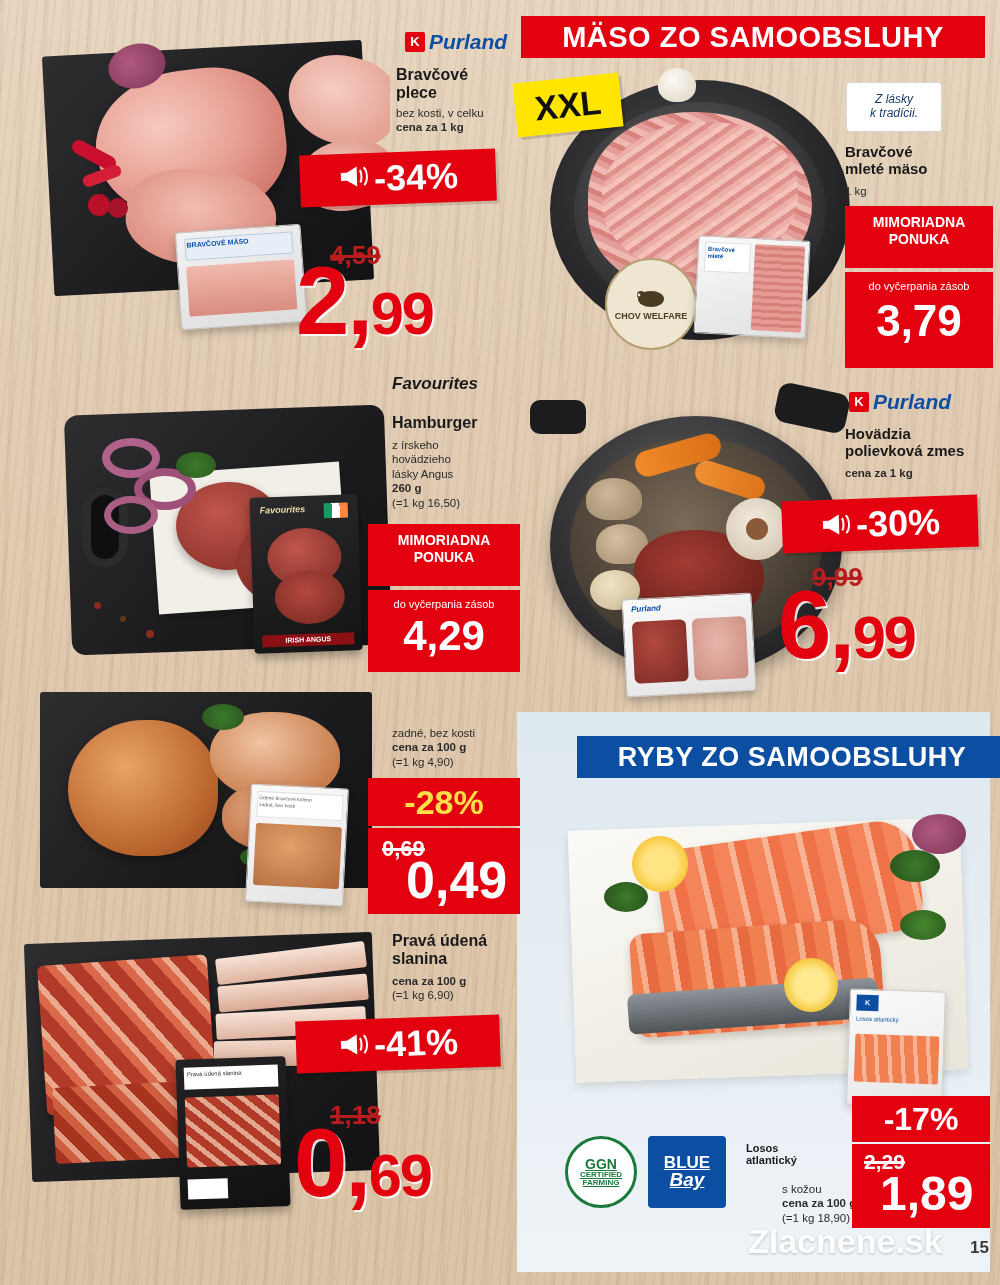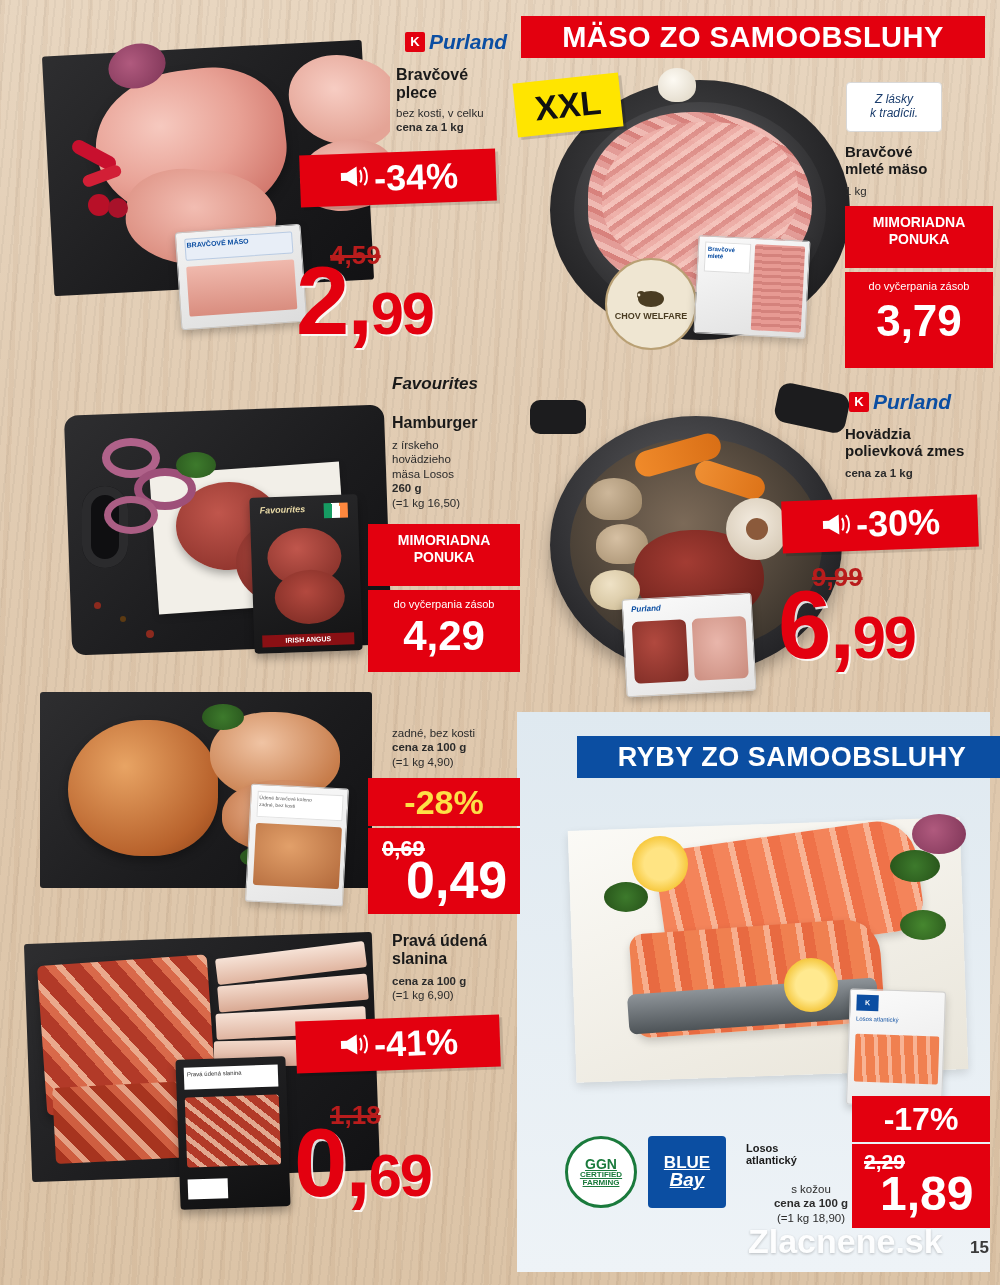--- a/index.html
+++ b/index.html
@@ -258,21 +258,21 @@
   <div class="favourites" style="left:392px; top:374px; width:140px; font-size:17px;">
     <span>Favourites</span>
   </div>
 
   <div class="abs ttl" style="left:392px; top:414px; width:150px; font-size:16px;">
     <div>Hamburger</div>
   </div>
   <div class="abs sub" style="left:392px; top:438px; width:150px; font-size:11.5px;">
     <div>z írskeho</div>
     <div>hovädzieho</div>
-    <div>mäsa Losos</div>
+    <div>lásky Angus</div>
     <div class="bold">260 g</div>
     <div>(=1 kg 16,50)</div>
   </div>
 
   <div class="mimo" style="left:368px; top:524px; width:152px; height:62px; font-size:14px;">
     <div>MIMORIADNA</div>
     <div>PONUKA</div>
   </div>
   <div class="abs" style="left:368px; top:590px; width:152px; height:82px; background:#e3000f; color:#fff; text-align:center;">
     <div style="font-size:11px; padding-top:8px;">do vyčerpania zásob</div>
@@ -453,21 +453,21 @@
   </div>
   <div class="bluebay" style="left:648px; top:1136px; width:78px; height:72px; font-size:17px;">
     <span>BLUE</span>
     <span style="font-style:italic; font-size:19px;">Bay</span>
   </div>
 
   <div class="abs ttl" style="left:746px; top:1142px; width:120px; font-size:11px;">
     <div>Losos</div>
     <div>atlantický</div>
   </div>
-  <div class="abs sub" style="left:746px; top:1182px; width:130px; font-size:11.5px;text-align:center;">
+  <div class="abs sub" style="left:782px; top:1182px; width:130px; font-size:11.5px;">
     <div>s kožou</div>
     <div class="bold">cena za 100 g</div>
     <div>(=1 kg 18,90)</div>
   </div>
 
   <div class="abs" style="left:852px; top:1096px; width:138px; height:46px; background:#e3000f; color:#fff; font-weight:bold; font-size:32px; display:flex; align-items:center; justify-content:center;">
     <span>-17%</span>
   </div>
   <div class="abs" style="left:852px; top:1144px; width:138px; height:84px; background:#e3000f;">
     <div class="oldprice white" style="position:absolute; left:12px; top:6px; font-size:21px;">

